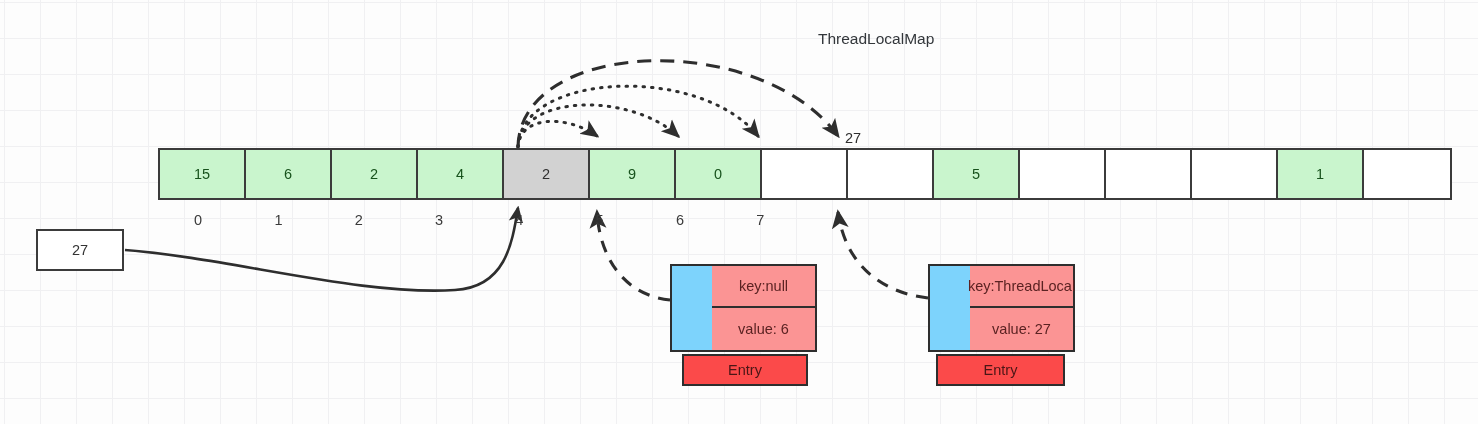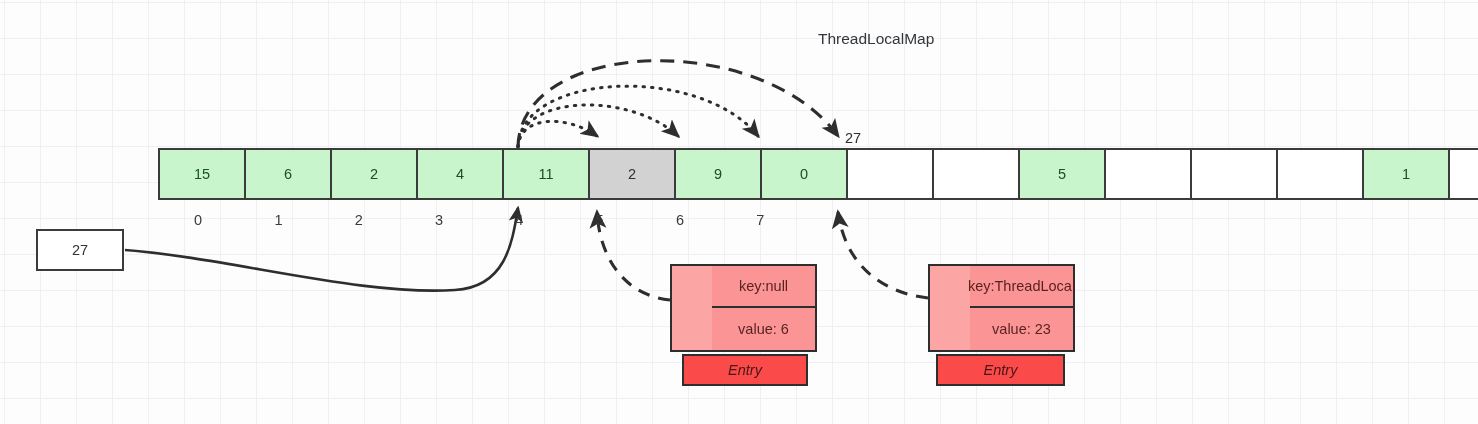--- a/index.html
+++ b/index.html
@@ -101,21 +101,21 @@
     justify-content: center;
     font-size: 14.5px;
     color: #333333;
   }
 
   
   .entry-obj { position: absolute; }
   .entry-fields {
     border: 2.2px solid #2e2e2e;
     box-sizing: border-box;
-    background: #fca5a5;
+    background: #7dd3fc;
     padding-left: 40px;
   }
   .entry-row {
     height: 42px;
     display: flex;
     align-items: center;
     justify-content: center;
     font-size: 14.5px;
     color: #5b2222;
     background: #fb9494;
@@ -127,21 +127,20 @@
     border: 2.2px solid #2e2e2e;
     background: #fb4a4a;
     box-sizing: border-box;
     display: flex;
     align-items: center;
     justify-content: center;
     font-size: 14.5px;
     color: #4a1616;
     position: relative;
     top: 2px;
-    font-style: italic;
   }
 
   
   #arrow-27-label {
     position: absolute;
     left: 845px;
     top: 130px;
     font-size: 14.5px;
     color: #2e2e2e;
   }
@@ -186,23 +185,20 @@
       <span>15</span>
     </div>
     <div class="array-cell filled">
       <span>6</span>
     </div>
     <div class="array-cell filled">
       <span>2</span>
     </div>
     <div class="array-cell filled">
       <span>4</span>
-    </div>
-    <div class="array-cell filled">
-      <span>11</span>
     </div>
     <div class="array-cell stale">
       <span>2</span>
     </div>
     <div class="array-cell filled">
       <span>9</span>
     </div>
     <div class="array-cell filled">
       <span>0</span>
     </div>
@@ -246,16 +242,16 @@
   <div class="entry-fields">
     <div class="entry-row key-row">key:null</div>
     <div class="entry-row">value: 6</div>
   </div>
   <div class="entry-tag" style="margin-left:12px; margin-right:9px;">Entry</div>
 </div>
 
 <div class="entry-obj" style="left:928px; top:264px; width:147px;">
   <div class="entry-fields">
     <div class="entry-row key-row">key:ThreadLocal</div>
-    <div class="entry-row">value: 23</div>
+    <div class="entry-row">value: 27</div>
   </div>
   <div class="entry-tag" style="margin-left:8px; margin-right:10px;">Entry</div>
 </div>
 
 </body></html>

